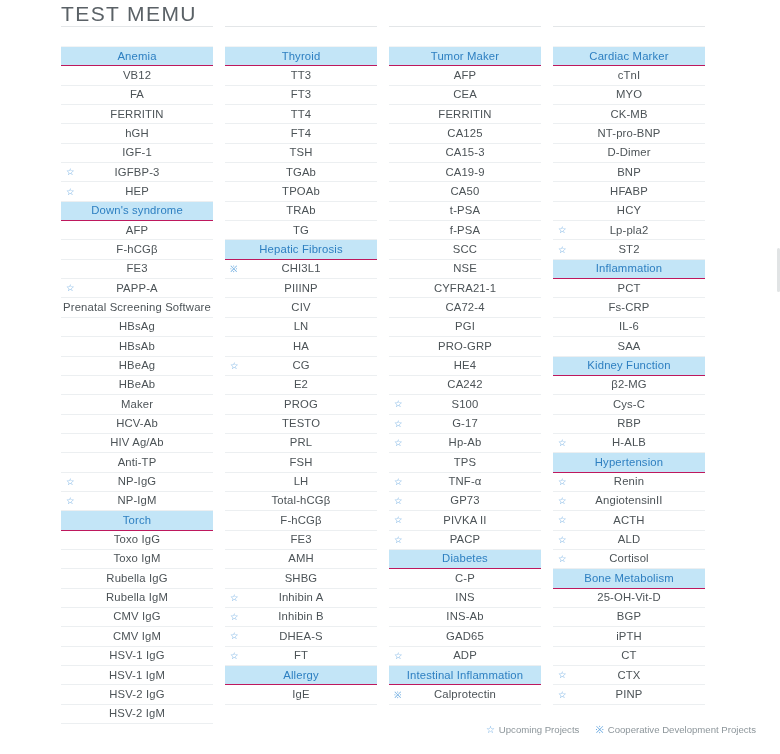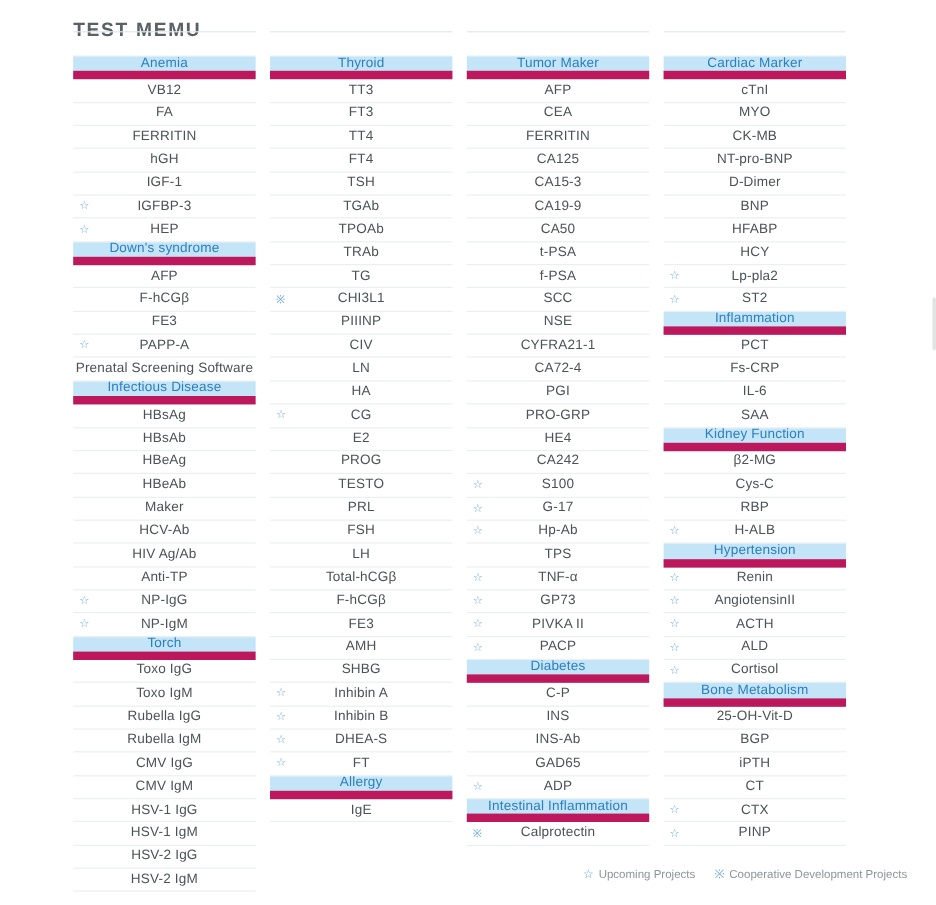--- a/index.html
+++ b/index.html
@@ -18,25 +18,25 @@
     width: 780px;
     height: 754px;
     overflow: hidden;
     background: #fff;
   }
 
   
   .page-title {
     position: absolute;
     left: 61px;
-    top: 16px;
-    font-size: 16px;
+    top: 4px;
+    font-size: 21px;
     letter-spacing: 1.4px;
     color: #5a6166;
-    font-weight: 700;
+    font-weight: 400;
     line-height: 20px;
     white-space: nowrap;
   }
 
   
   .columns {
     position: absolute;
     left: 61px;
     top: 26px;
     width: 642px;
@@ -63,21 +63,21 @@
     justify-content: center;
     border-bottom: 1px solid #eceff1;
     font-size: 11.3px;
     color: #4c5357;
     letter-spacing: 0.15px;
     white-space: nowrap;
   }
   .row.group {
     background: #c3e5f7;
     color: #2d7fc1;
-    border-bottom: 7px solid #be185d;
+    border-bottom: 1px solid #be185d;
   }
   .row .label {
     display: block;
     text-align: center;
     line-height: 1;
   }
   .row .mark {
     position: absolute;
     left: 5px;
     top: 50%;
@@ -163,23 +163,20 @@
         <div class="row">
           <span class="label">FE3</span>
         </div>
         <div class="row">
           <span class="mark">☆</span>
           <span class="label">PAPP-A</span>
         </div>
         <div class="row">
           <span class="label">Prenatal Screening Software</span>
         </div>
-        <div class="row group">
-          <span class="label">Infectious Disease</span>
-        </div>
         <div class="row">
           <span class="label">HBsAg</span>
         </div>
         <div class="row">
           <span class="label">HBsAb</span>
         </div>
         <div class="row">
           <span class="label">HBeAg</span>
         </div>
         <div class="row">
@@ -263,20 +260,23 @@
           <span class="label">TGAb</span>
         </div>
         <div class="row">
           <span class="label">TPOAb</span>
         </div>
         <div class="row">
           <span class="label">TRAb</span>
         </div>
         <div class="row">
           <span class="label">TG</span>
+        </div>
+        <div class="row group">
+          <span class="label">Hepatic Fibrosis</span>
         </div>
         <div class="row">
           <span class="mark coop">※</span>
           <span class="label">CHI3L1</span>
         </div>
         <div class="row">
           <span class="label">PIIINP</span>
         </div>
         <div class="row">
           <span class="label">CIV</span>

